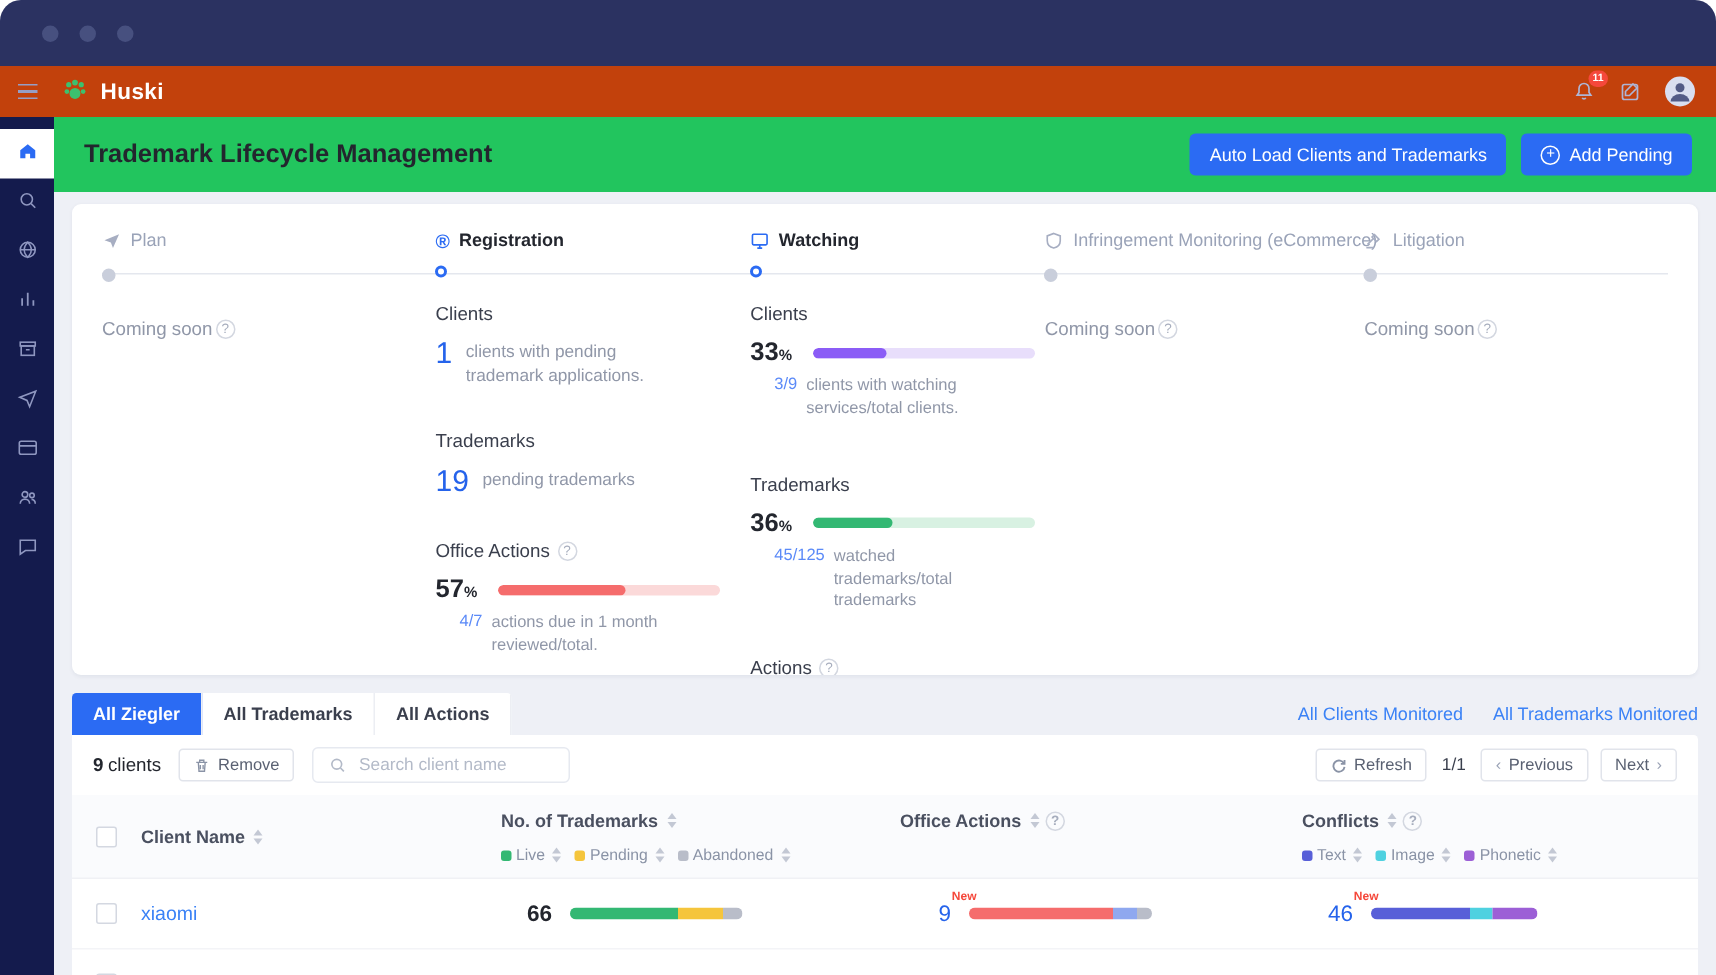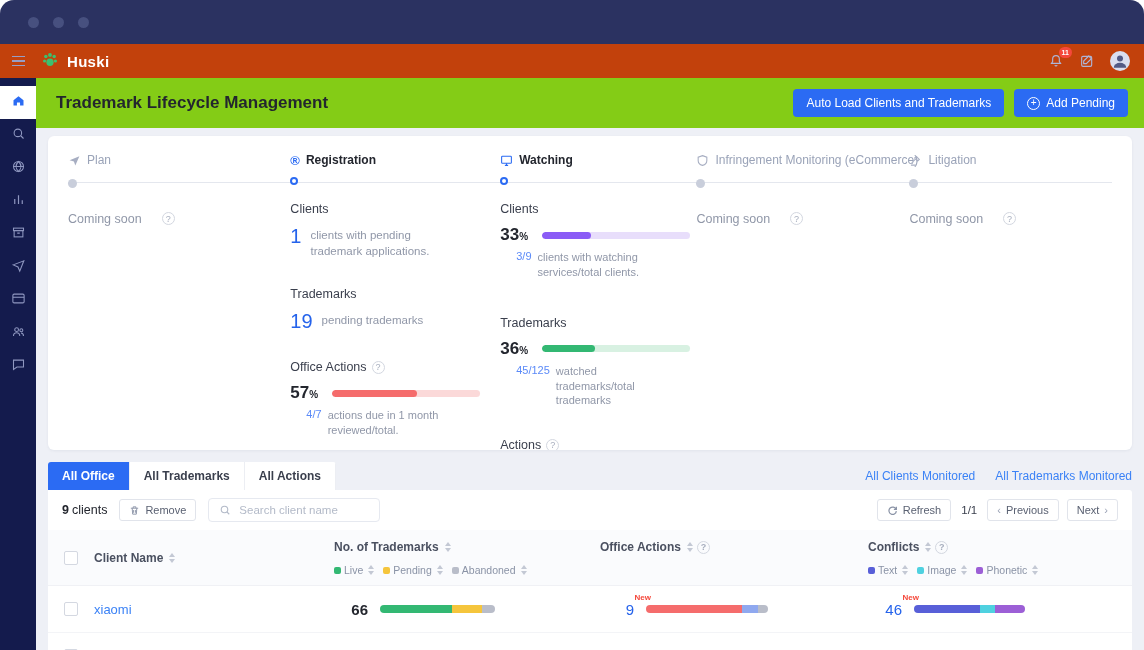--- a/index.html
+++ b/index.html
@@ -30,21 +30,21 @@
   
   .main-row { flex:1; display:flex; min-height:0; }
   .sidebar { width:36px; background:#141b4d; padding-top:8px; display:flex;
              flex-direction:column; flex:0 0 auto; }
   .side-item { height:33px; display:flex; align-items:center; justify-content:center;
                color:#8f97c0; cursor:pointer; }
   .side-item.active { background:#fff; color:#2b6bf3; }
   .content { flex:1; display:flex; flex-direction:column; min-width:0; background:#eef0f6; overflow:hidden; }
 
   
-  .page-header { height:50px; background:#84cc16; display:flex; align-items:center;
+  .page-header { height:50px; background:#22c55e; display:flex; align-items:center;
                  padding:0 16px 0 20px; flex:0 0 auto; }
   h1 { font-size:17px; font-weight:700; color:#23262e; margin:0; }
   .hdr-buttons { margin-left:auto; display:flex; gap:10px; }
   .btn-primary { background:#2b6bf3; color:#fff; font-size:12px; border:none; border-radius:4px;
                  padding:7px 13px; display:flex; align-items:center; gap:6px; cursor:pointer;
                  font-family:inherit; }
   .plus-circle { width:13px; height:13px; border:1.2px solid #fff; border-radius:50%;
                  display:inline-flex; align-items:center; justify-content:center;
                  font-size:10px; line-height:1; }
 
@@ -58,21 +58,21 @@
                 font-weight:600; color:#23262e; white-space:nowrap; }
   .stage.inactive .stage-label { color:#9aa3b8; font-weight:500; }
   .stage-icon { display:inline-flex; color:#2b6bf3; }
   .stage.inactive .stage-icon { color:#a7aec2; }
   .stage-icon.reg { font-size:13px; font-weight:700; line-height:1; }
   .dot-row { position:relative; height:18px; margin-top:4px; }
   .dot-row::before { content:""; position:absolute; left:0; right:0; top:8px; height:1px; background:#e4e7ee; }
   .step-dot { position:absolute; left:0; top:4.5px; width:9px; height:9px; border-radius:50%; background:#c9cedb; }
   .step-dot.active { width:8px; height:8px; background:#fff; border:2.5px solid #2b6bf3; top:2.5px; }
   .stage-body { padding-top:10px; padding-right:18px; }
-  .coming { font-size:12.5px; color:#9097a8; display:flex; gap:20px; align-items:flex-start; padding-top:10px; }
+  .coming { font-size:12.5px; color:#9097a8; display:flex; gap:2px; align-items:center; padding-top:10px; }
   .help { width:13px; height:13px; border-radius:50%; border:1px solid #d3d7e0; color:#a6adbd;
           font-size:9px; display:inline-flex; align-items:center; justify-content:center;
           flex:0 0 auto; cursor:pointer; }
   .sec { margin-bottom:28px; }
   .sec-h { font-size:12.5px; color:#3a3f4d; font-weight:500; display:flex; align-items:center;
            gap:5px; margin-bottom:9px; }
   .numrow { display:flex; gap:9px; align-items:flex-start; }
   .bignum { font-size:20px; color:#2563eb; line-height:1.1; }
   .numdesc { font-size:11.5px; color:#9097a8; line-height:1.35; max-width:150px; padding-top:3px; }
   .pctrow { display:flex; align-items:center; gap:10px; }
@@ -435,21 +435,21 @@
                 <span class="help">?</span>
               </div>
             </div>
           </div>
 
         </div>
       </div>
 
       <div class="tabs-row">
         <div class="tabs-group">
-          <div class="tab active">All Office</div>
+          <div class="tab active">All Ziegler</div>
           <div class="tab">All Trademarks</div>
           <div class="tab">All Actions</div>
         </div>
         <div class="tab-links">
           <span>All Clients Monitored</span>
           <span>All Trademarks Monitored</span>
         </div>
       </div>
 
       <div class="table-card">

